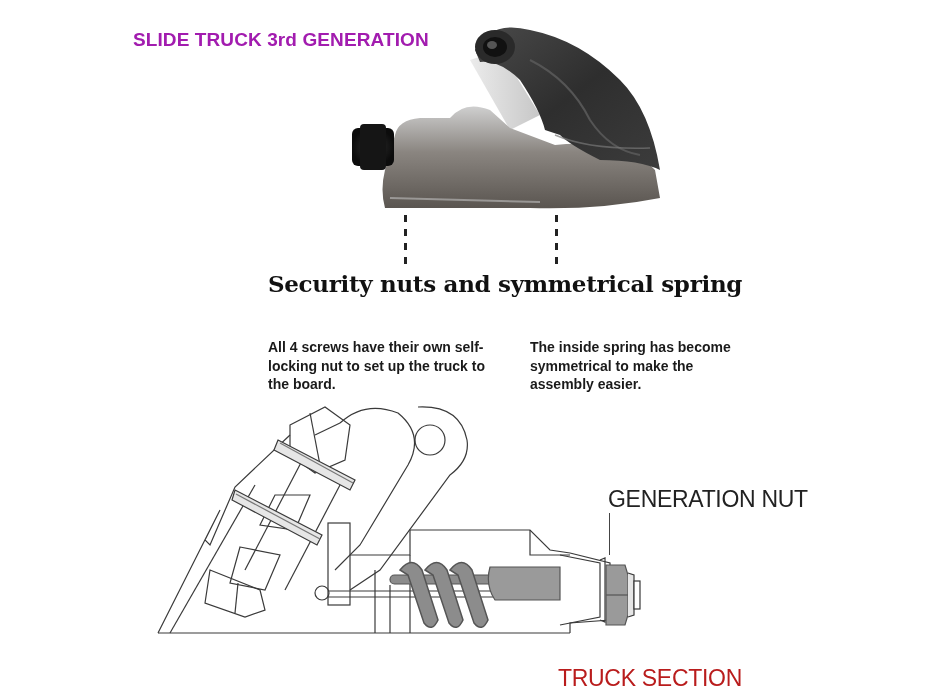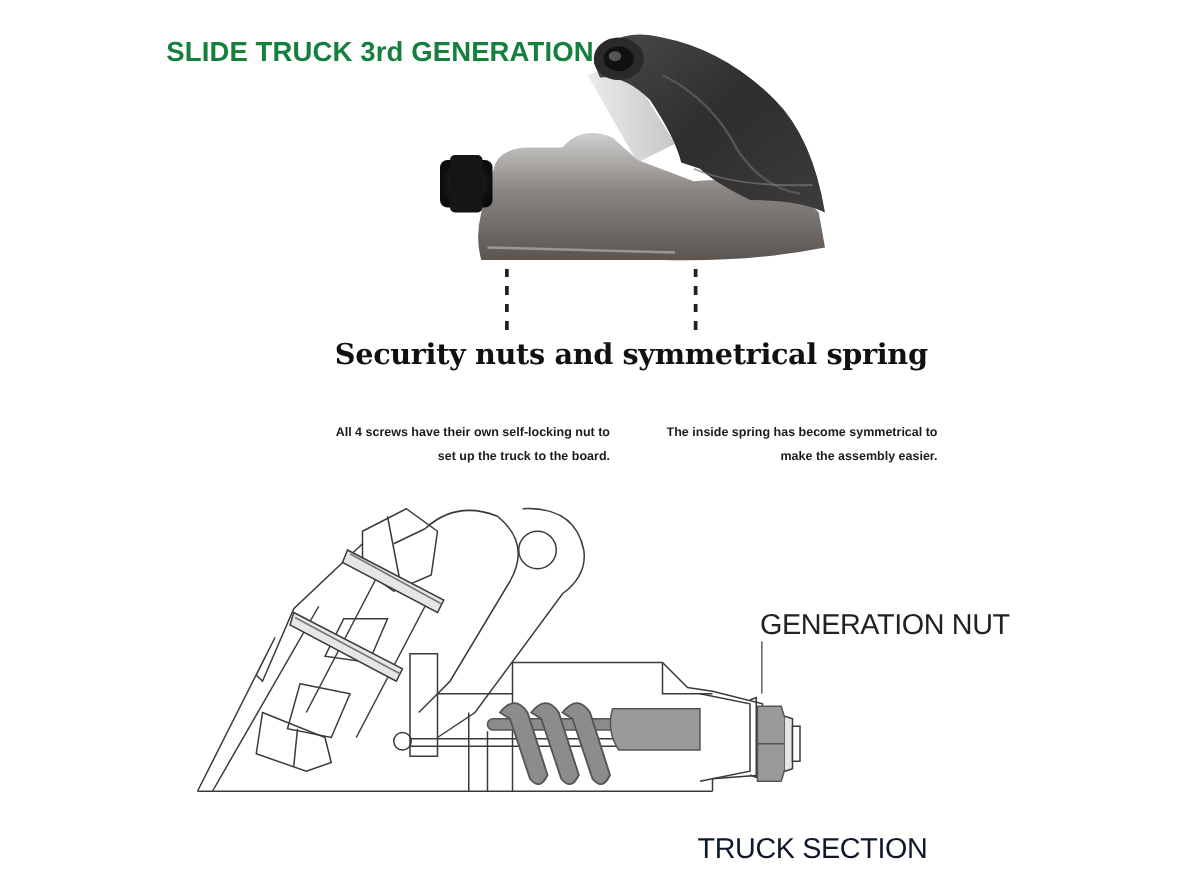--- a/index.html
+++ b/index.html
@@ -2,60 +2,60 @@
 <html><head>
   <meta charset="utf-8">
   <style>
     * { margin: 0; padding: 0; box-sizing: border-box; }
     html, body { width: 950px; height: 700px; background: #ffffff; overflow: hidden; }
     body { position: relative; font-family: "Liberation Sans", sans-serif; color: #1a1a1a; }
 
     .title {
       position: absolute; left: 133px; top: 29px;
       font-family: "Liberation Sans", sans-serif;
-      font-weight: 700; font-size: 22px; letter-spacing: 0.1px; color: #15803d;
+      font-weight: 700; font-size: 19px; letter-spacing: 0.1px; color: #a21caf;
       white-space: nowrap;
     }
 
     .photo { position: absolute; left: 340px; top: 20px; width: 330px; height: 200px; }
 
     .dash {
       position: absolute; width: 3px; top: 215px; height: 50px;
       background: repeating-linear-gradient(to bottom, #222 0 7px, transparent 7px 14px);
     }
     .dash.left { left: 404px; }
     .dash.right { left: 555px; }
 
     .subtitle {
       position: absolute; left: 0; width: 1010px; top: 270px; text-align: center;
       font-family: "DejaVu Serif", serif; font-weight: 700; font-size: 23px; color: #111;
       letter-spacing: -0.3px; white-space: nowrap;
     }
 
     .note {
-      position: absolute; top: 338px; width: 220px; text-align: right;
+      position: absolute; top: 338px; width: 220px; text-align: left;
       font-family: "Liberation Sans", sans-serif; font-weight: 700;
-      font-size: 10px; line-height: 18.5px; color: #1a1a1a;
+      font-size: 14px; line-height: 18.5px; color: #1a1a1a;
     }
     .note.left { left: 268px; }
     .note.right { left: 530px; }
 
     .diagram { position: absolute; left: 150px; top: 395px; width: 500px; height: 250px; }
 
     .callout-label {
       position: absolute; left: 608px; top: 486px;
       font-family: "Liberation Sans", sans-serif; font-size: 23px; font-weight: 400;
       color: #222; letter-spacing: -0.3px; white-space: nowrap;
     }
     .callout-line { position: absolute; left: 609px; top: 513px; width: 1px; height: 42px; background: #444; }
 
     .section-label {
       position: absolute; left: 558px; top: 665px;
       font-family: "Liberation Sans", sans-serif; font-size: 23px; font-weight: 400;
-      color: #0f172a; letter-spacing: -0.3px; white-space: nowrap;
+      color: #b91c1c; letter-spacing: -0.3px; white-space: nowrap;
     }
   </style>
 </head>
 <body>
 
 <div class="title">SLIDE TRUCK 3rd GENERATION</div>
 
 <svg class="photo" viewBox="0 0 330 200" xmlns="http://www.w3.org/2000/svg">
   <defs>
     <linearGradient id="baseGrad" x1="0" y1="0" x2="0" y2="1">

